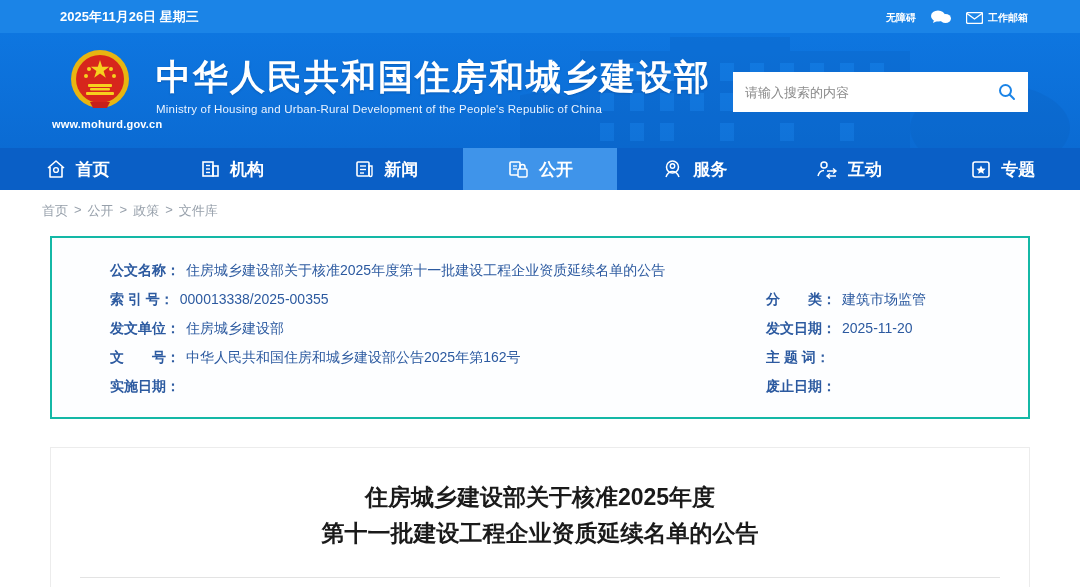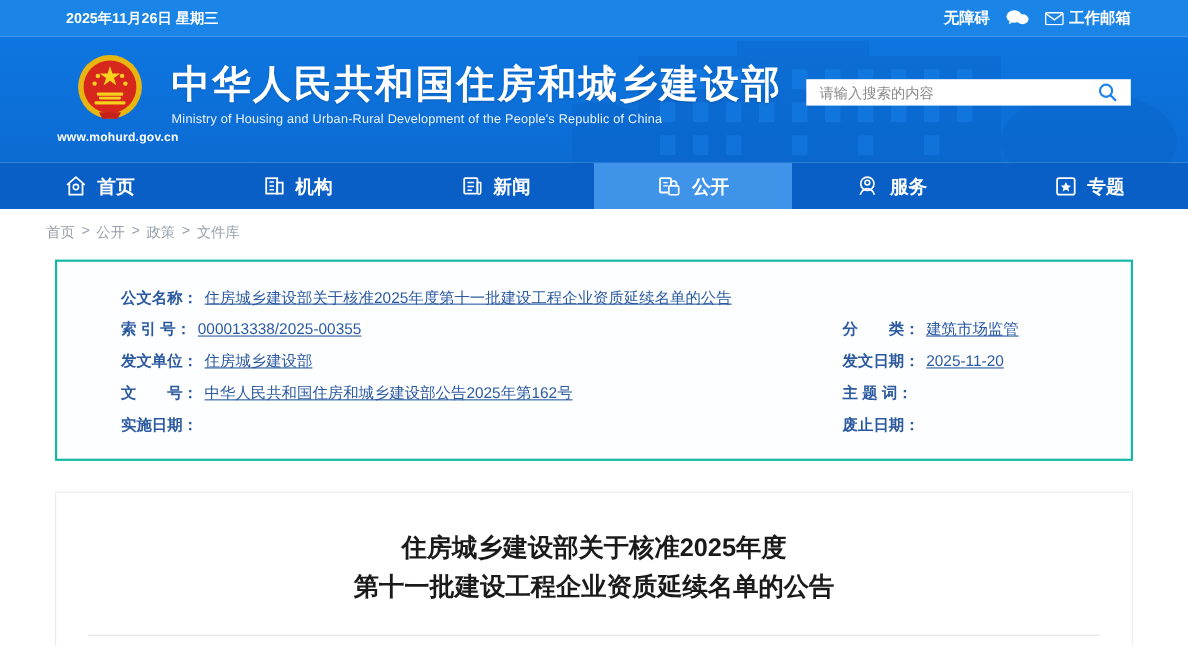--- a/index.html
+++ b/index.html
@@ -3,35 +3,35 @@
 <meta charset="utf-8">
 <style>
   * { margin:0; padding:0; box-sizing:border-box; }
   html,body { width:1080px; height:587px; overflow:hidden; background:#fff;
     font-family:"Liberation Sans","DejaVu Sans",sans-serif; }
 
   
   .topbar { height:33px; background:#1b84e7; display:flex; align-items:center;
     justify-content:space-between; padding:0 52px 0 60px; }
   .topbar .date { color:#fff; font-size:13px; font-weight:bold; }
-  .topbar-right { display:flex; align-items:flex-start; gap:14px; color:#fff; font-size:14px; font-weight:bold; }
+  .topbar-right { display:flex; align-items:flex-end; gap:14px; color:#fff; font-size:10px; font-weight:bold; }
   .topbar-right a { color:#fff; text-decoration:none; display:flex; align-items:center; gap:5px; cursor:pointer; }
 
   
   .header { position:relative; height:115px; background:linear-gradient(180deg,#0e76e0 0%,#0b6bd3 100%); overflow:hidden; }
   .building-bg { position:absolute; right:0; top:0; height:115px; width:560px; opacity:.28; }
   .brand { position:absolute; left:52px; top:10px; display:flex; align-items:flex-start; }
   .emblem-wrap { width:96px; text-align:center; }
   .emblem { width:64px; height:64px; margin-top:5px; }
   .site-url { color:#fff; font-size:11px; font-weight:bold; margin-top:2px; letter-spacing:.2px; }
   .titles { margin-left:8px; margin-top:14px; }
   .site-title { color:#fff; font-size:35px; font-weight:bold; letter-spacing:2px; line-height:1.15;
     text-shadow:0 1px 2px rgba(0,40,90,.25); }
   .site-sub { color:#eaf3ff; font-size:11.5px; margin-top:6px; letter-spacing:.2px; }
-  .searchbox { position:absolute; right:52px; top:39px; width:295px; height:24px; background:#fff;
+  .searchbox { position:absolute; right:52px; top:39px; width:295px; height:40px; background:#fff;
     display:flex; align-items:center; padding:0 10px 0 12px; }
   .searchbox input { flex:1; border:none; outline:none; font-size:13px; color:#333;
     font-family:"Liberation Sans","DejaVu Sans",sans-serif; }
   .searchbox input::placeholder { color:#8a8a8a; }
   .search-btn { width:22px; height:22px; cursor:pointer; display:flex; align-items:center; justify-content:center; }
 
   
   .nav { height:42px; background:#0a5fc6; display:flex; }
   .nav-item { flex:1; display:flex; align-items:center; justify-content:center; gap:9px;
     color:#fff; font-size:17px; font-weight:bold; cursor:pointer; }
@@ -43,21 +43,21 @@
   .breadcrumb span { cursor:default; }
   .breadcrumb .crumb { cursor:pointer; }
 
   
   .docbox { width:980px; margin:6px auto 0 auto; border:2px solid #14b8a6; background:#fdfeff;
     padding:18px 0 16px 58px; }
   .docrow { display:flex; line-height:29px; font-size:14px; color:#2c5aa0; }
   .cell-l { width:640px; display:flex; }
   .cell-r { flex:1; display:flex;margin-left:16px; }
   .dlabel { font-weight:bold; white-space:pre; }
-  .dvalue { margin-left:6px; white-space:nowrap;text-decoration:underline; }
+  .dvalue { margin-left:6px; white-space:nowrap; }
 
   
   .articlebox { width:980px; margin:28px auto 0 auto; border:1px solid #ececec; background:#fff;
     min-height:150px; padding-top:32px; }
   .article-title { text-align:center; font-size:23px; font-weight:bold; color:#1a1a1a;
     line-height:1.55; font-family:"Liberation Sans","DejaVu Sans",sans-serif; }
   .article-divider { width:920px; margin:26px auto 0 auto; border-top:1px solid #e3e3e3; }
 </style>
 </head>
 <body>
@@ -195,20 +195,29 @@
   </div>
   <div class="nav-item">
     <svg width="23" height="21" viewBox="0 0 23 21">
       <circle cx="11.5" cy="8" r="6" fill="none" stroke="#fff" stroke-width="1.5"></circle>
       <circle cx="11.5" cy="7" r="2.2" fill="none" stroke="#fff" stroke-width="1.4"></circle>
       <path d="M5 18 c1.5 -4 3.5 -5.5 6.5 -5.5 s5 1.5 6.5 5.5" fill="none" stroke="#fff" stroke-width="1.5"></path>
     </svg>
     <span>服务</span>
   </div>
   <div class="nav-item">
+    <svg width="24" height="21" viewBox="0 0 24 21">
+      <circle cx="9" cy="6" r="3" fill="none" stroke="#fff" stroke-width="1.5"></circle>
+      <path d="M3 17 c1 -4 3 -5.5 6 -5.5" fill="none" stroke="#fff" stroke-width="1.5"></path>
+      <path d="M12 12 h9 m-3 -2.5 l3 2.5 -3 2.5" fill="none" stroke="#fff" stroke-width="1.4"></path>
+      <path d="M21 17 h-9 m3 -2.5 l-3 2.5 3 2.5" fill="none" stroke="#fff" stroke-width="1.4"></path>
+    </svg>
+    <span>互动</span>
+  </div>
+  <div class="nav-item">
     <svg width="22" height="21" viewBox="0 0 22 21">
       <rect x="3" y="3" width="16" height="15" rx="2" fill="none" stroke="#fff" stroke-width="1.6"></rect>
       <path d="M11 6.5 l1.4 3 3.2 .3 -2.4 2.1 .7 3.1 -2.9 -1.7 -2.9 1.7 .7 -3.1 -2.4 -2.1 3.2 -.3 Z" fill="#fff"></path>
     </svg>
     <span>专题</span>
   </div>
 </div>
 
 <div class="breadcrumb">
   <span class="crumb">首页</span>

